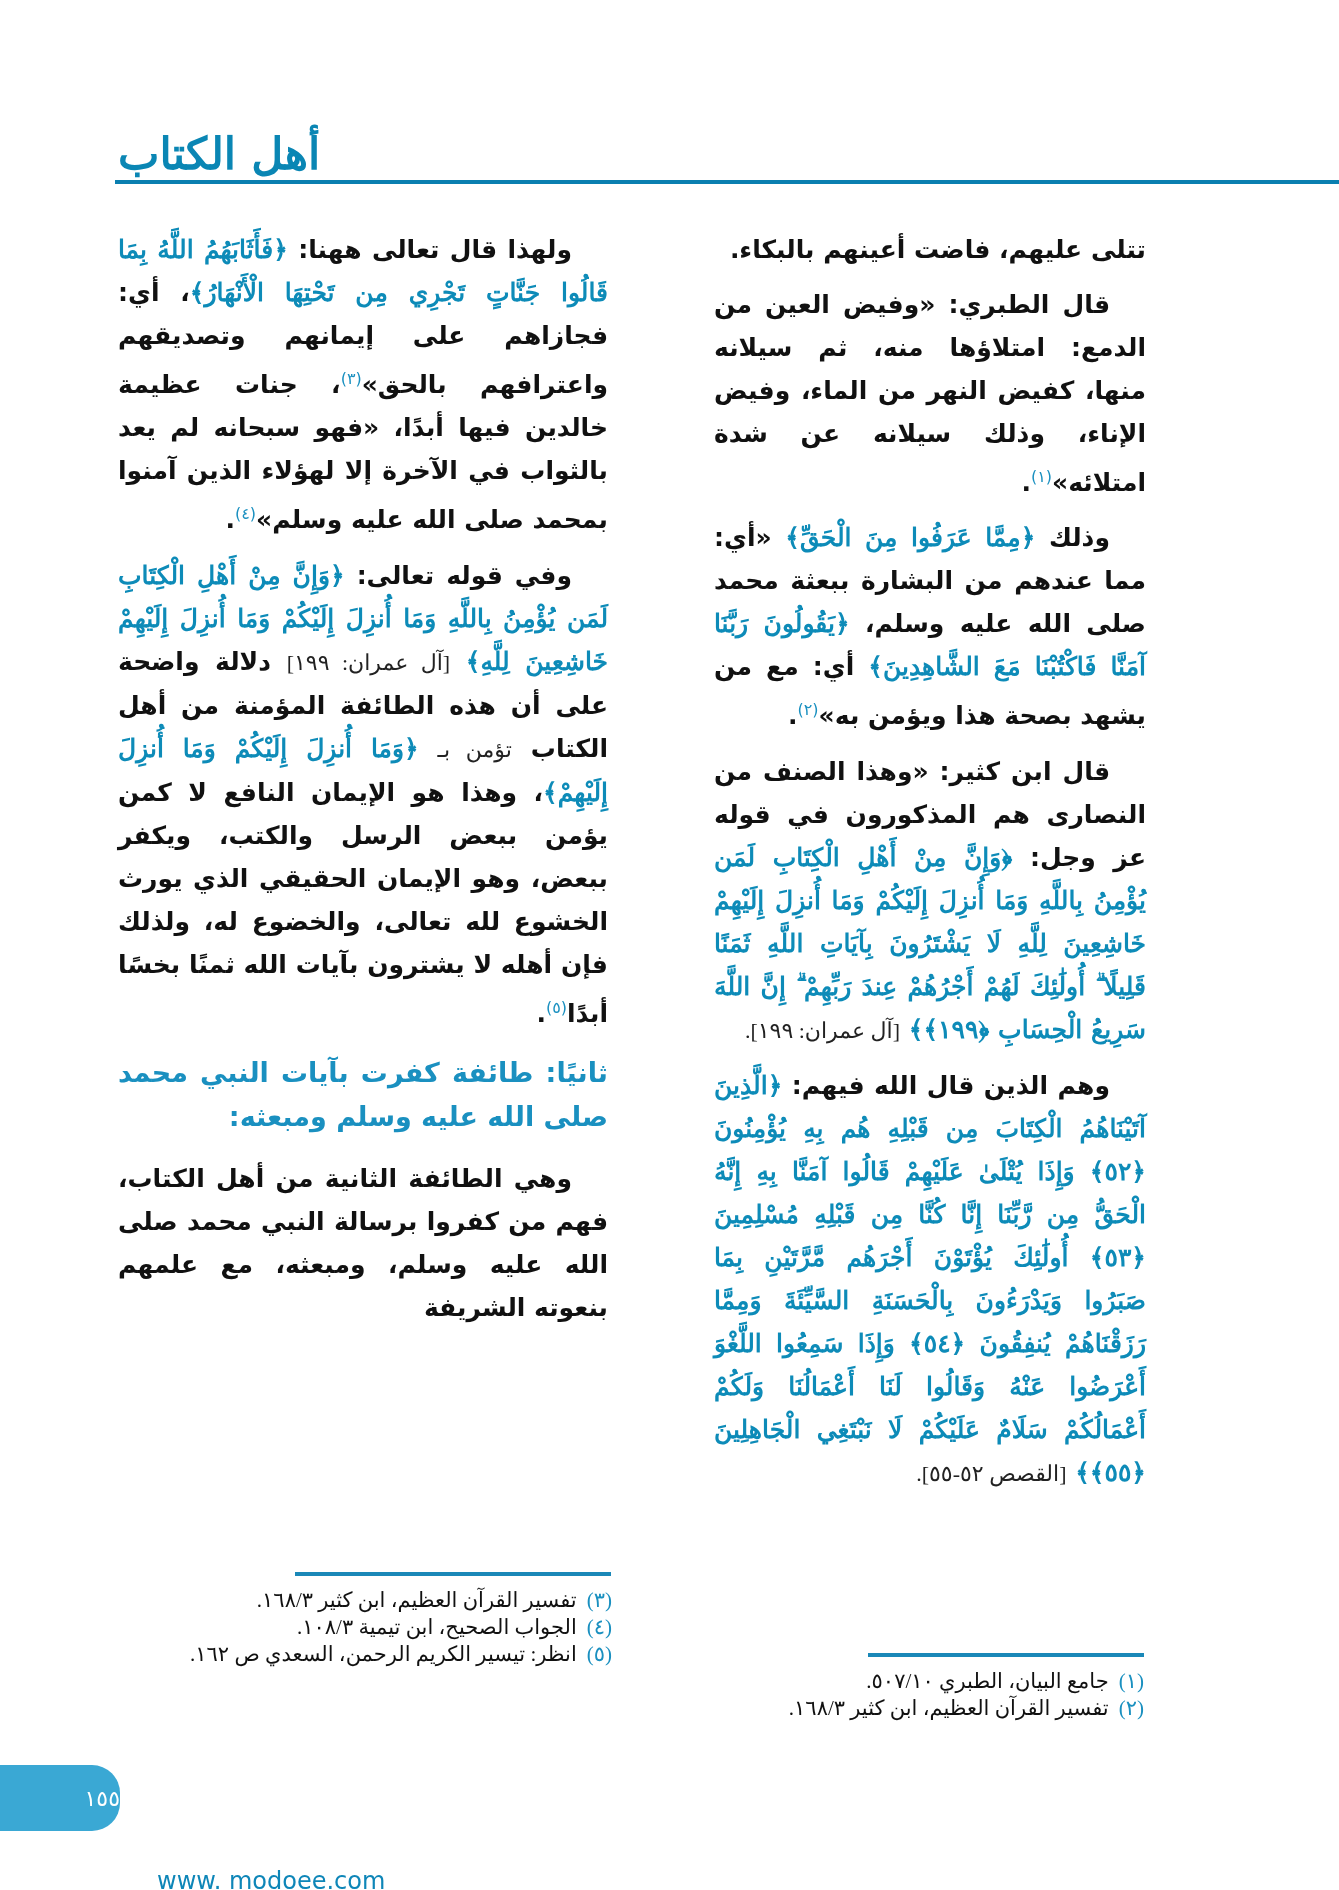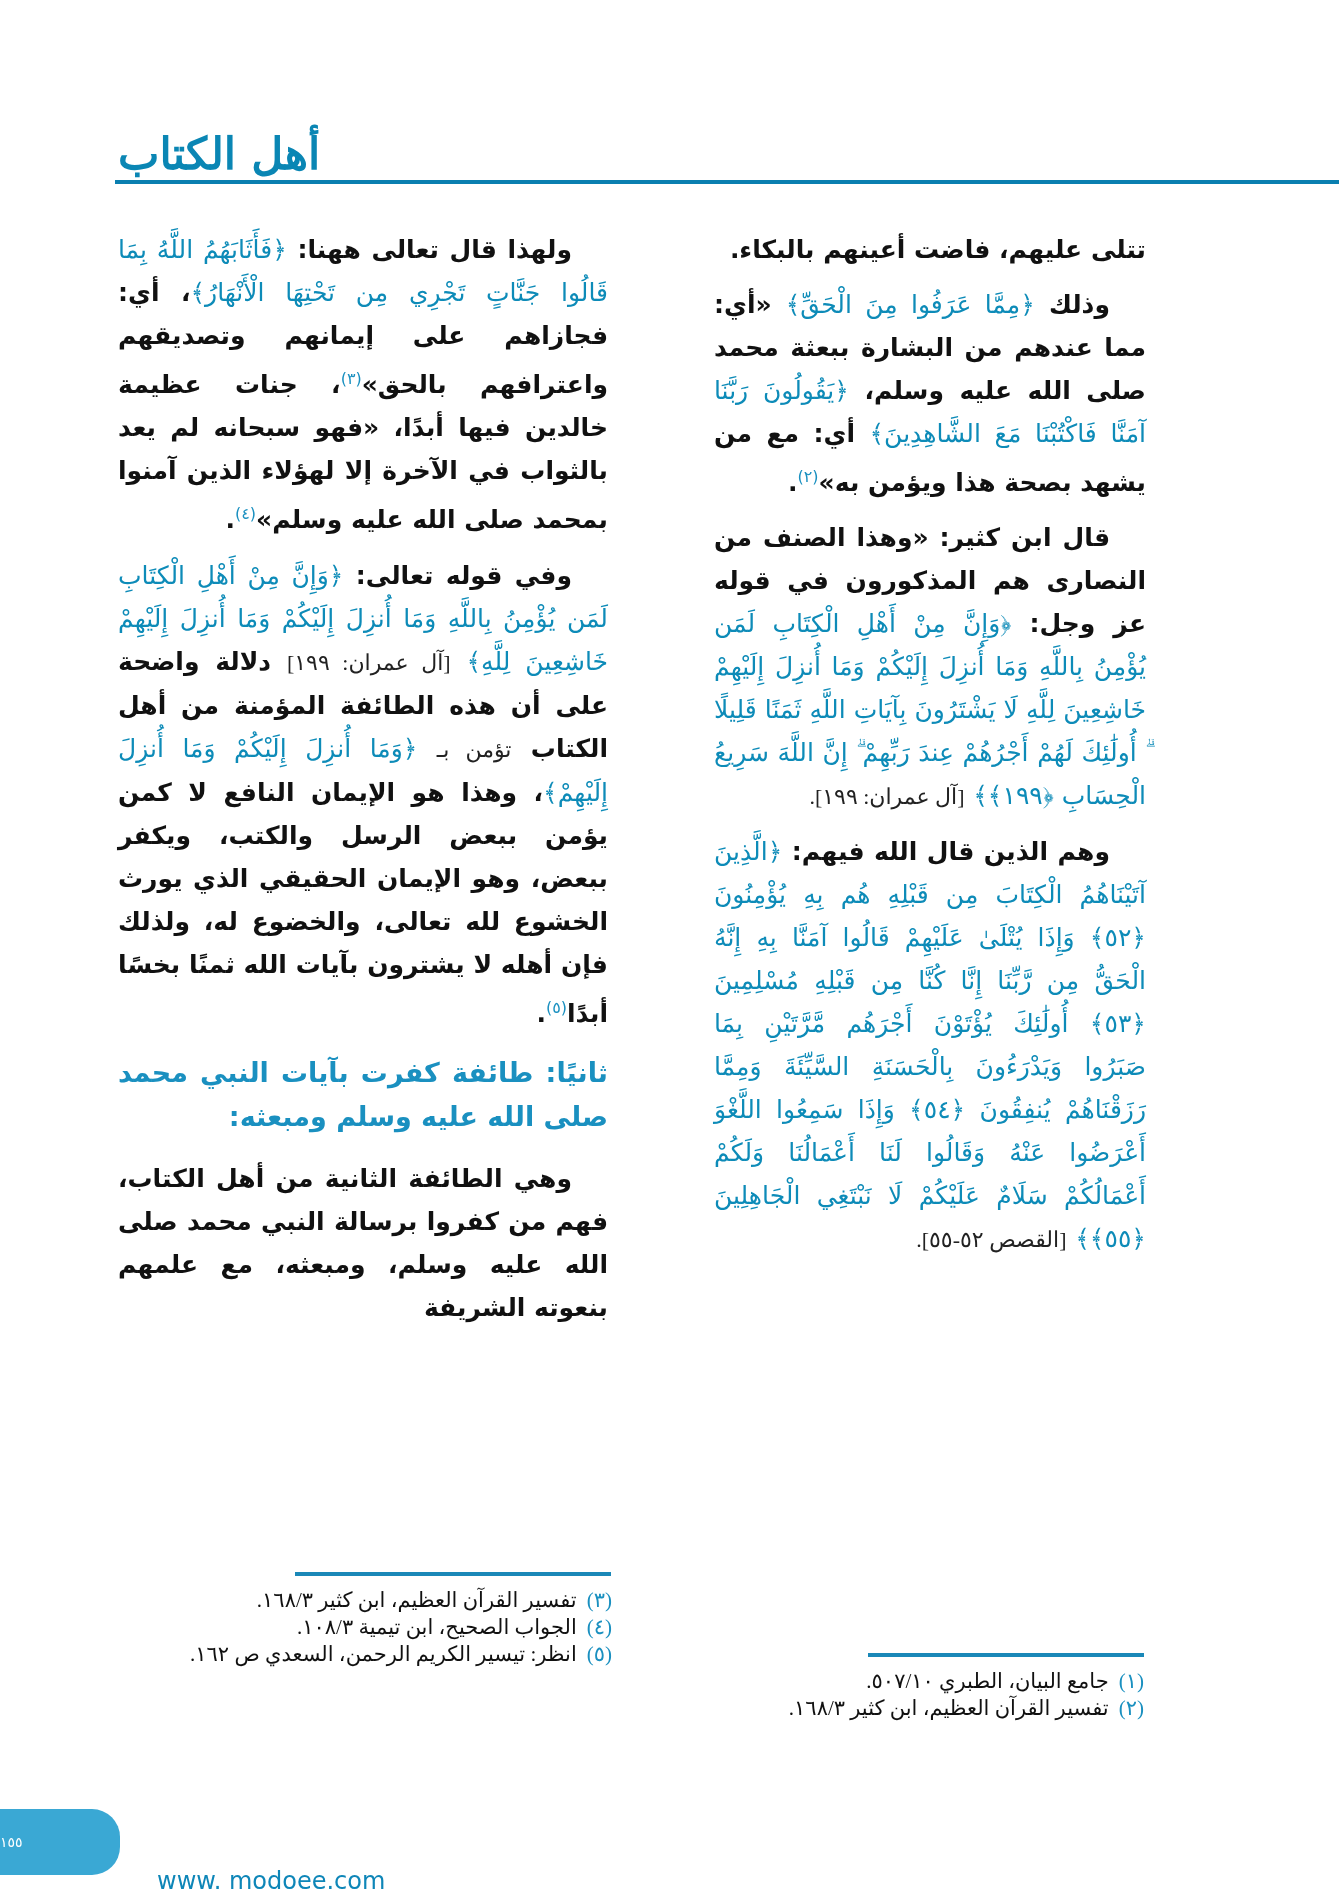--- a/index.html
+++ b/index.html
@@ -6,41 +6,44 @@
     body { width: 1339px; height: 1890px; position: relative; overflow: hidden;
            font-family: "DejaVu Sans", sans-serif; color: #111; }
     .header-title { position: absolute; left: 118px; top: 128px; font-family: "DejaVu Serif", serif;
            font-size: 44px; color: #0a86b4; direction: rtl; font-weight: bold; letter-spacing: -1px; }
     .header-rule { position: absolute; left: 115px; top: 180px; width: 1224px; height: 4px; background: #0a7fb0; }
     .col { position: absolute; top: 228px; direction: rtl; text-align: justify; }
     .col-right { left: 714px; width: 432px; }
     .col-left { left: 118px; width: 490px; }
     .p { font-size: 25px; line-height: 43px; font-weight: bold; margin: 0 0 12px 0; text-align-last: right; }
     .indent { text-indent: 36px; }
-    .q { color: #0d8bb8; font-family: "DejaVu Serif", serif; font-weight: normal; font-size: 25px; }
+    .q { color: #0d8bb8; font-family: "DejaVu Serif", serif; font-weight: bold; font-size: 25px; }
     .ref { font-weight: normal; font-size: 22px; color: #222; font-family: "Liberation Serif", serif; }
     .fn { color: #1a90c0; font-size: 16px; vertical-align: super; font-weight: normal; }
     .heading { font-size: 27px; line-height: 44px; color: #1a90c0; font-weight: bold; margin: 16px 0 18px 0; }
     .fn-rule { position: absolute; height: 4px; background: #1a88b8; }
     .fn-list { position: absolute; direction: rtl; font-family: "Liberation Serif", serif; font-size: 21px; line-height: 27px; color: #111; }
     .fn-item { display: flex; align-items: flex-start; }
     .fn-num { color: #1a90c0; margin-left: 10px; white-space: nowrap; }
     .page-pill { position: absolute; left: 0; top: 1765px; width: 120px; height: 66px; background: #3aa8d4;
-           border-radius: 0 28px 28px 0; color: #fff; font-size: 14px; display: flex; align-items: center;
-           justify-content: flex-start; letter-spacing: 2px; margin-top: 44px; }
+           border-radius: 0 28px 28px 0; color: #fff; font-size: 22px; display: flex; align-items: center;
+           justify-content: flex-end; letter-spacing: 2px; }
     .site { position: absolute; left: 157px; top: 1867px; font-size: 24px; color: #0e86b8; font-family: "DejaVu Sans", sans-serif; }
   </style>
 </head>
 <body>
 
 <div class="header-title">أهل الكتاب</div>
 <div class="header-rule"></div>
 
 <div class="col col-right">
   <p class="p"><span>تتلى عليهم، فاضت أعينهم بالبكاء.</span></p>
+  <p class="p indent">
+    <span>قال الطبري: «وفيض العين من الدمع: امتلاؤها منه، ثم سيلانه منها، كفيض النهر من الماء، وفيض الإناء، وذلك سيلانه عن شدة امتلائه»</span><span class="fn">(١)</span>.
+  </p>
   <p class="p indent">
     <span>وذلك</span>
     <span class="q">﴿مِمَّا عَرَفُوا مِنَ الْحَقِّ﴾</span>
     <span>«أي: مما عندهم من البشارة ببعثة محمد صلى الله عليه وسلم،</span>
     <span class="q">﴿يَقُولُونَ رَبَّنَا آمَنَّا فَاكْتُبْنَا مَعَ الشَّاهِدِينَ﴾</span>
     <span>أي: مع من يشهد بصحة هذا ويؤمن به»</span><span class="fn">(٢)</span>.
   </p>
   <p class="p indent">
     <span>قال ابن كثير: «وهذا الصنف من النصارى هم المذكورون في قوله عز وجل:</span>
     <span class="q">﴿وَإِنَّ مِنْ أَهْلِ الْكِتَابِ لَمَن يُؤْمِنُ بِاللَّهِ وَمَا أُنزِلَ إِلَيْكُمْ وَمَا أُنزِلَ إِلَيْهِمْ خَاشِعِينَ لِلَّهِ لَا يَشْتَرُونَ بِآيَاتِ اللَّهِ ثَمَنًا قَلِيلًا ۗ أُولَٰئِكَ لَهُمْ أَجْرُهُمْ عِندَ رَبِّهِمْ ۗ إِنَّ اللَّهَ سَرِيعُ الْحِسَابِ ﴿١٩٩﴾﴾</span>

